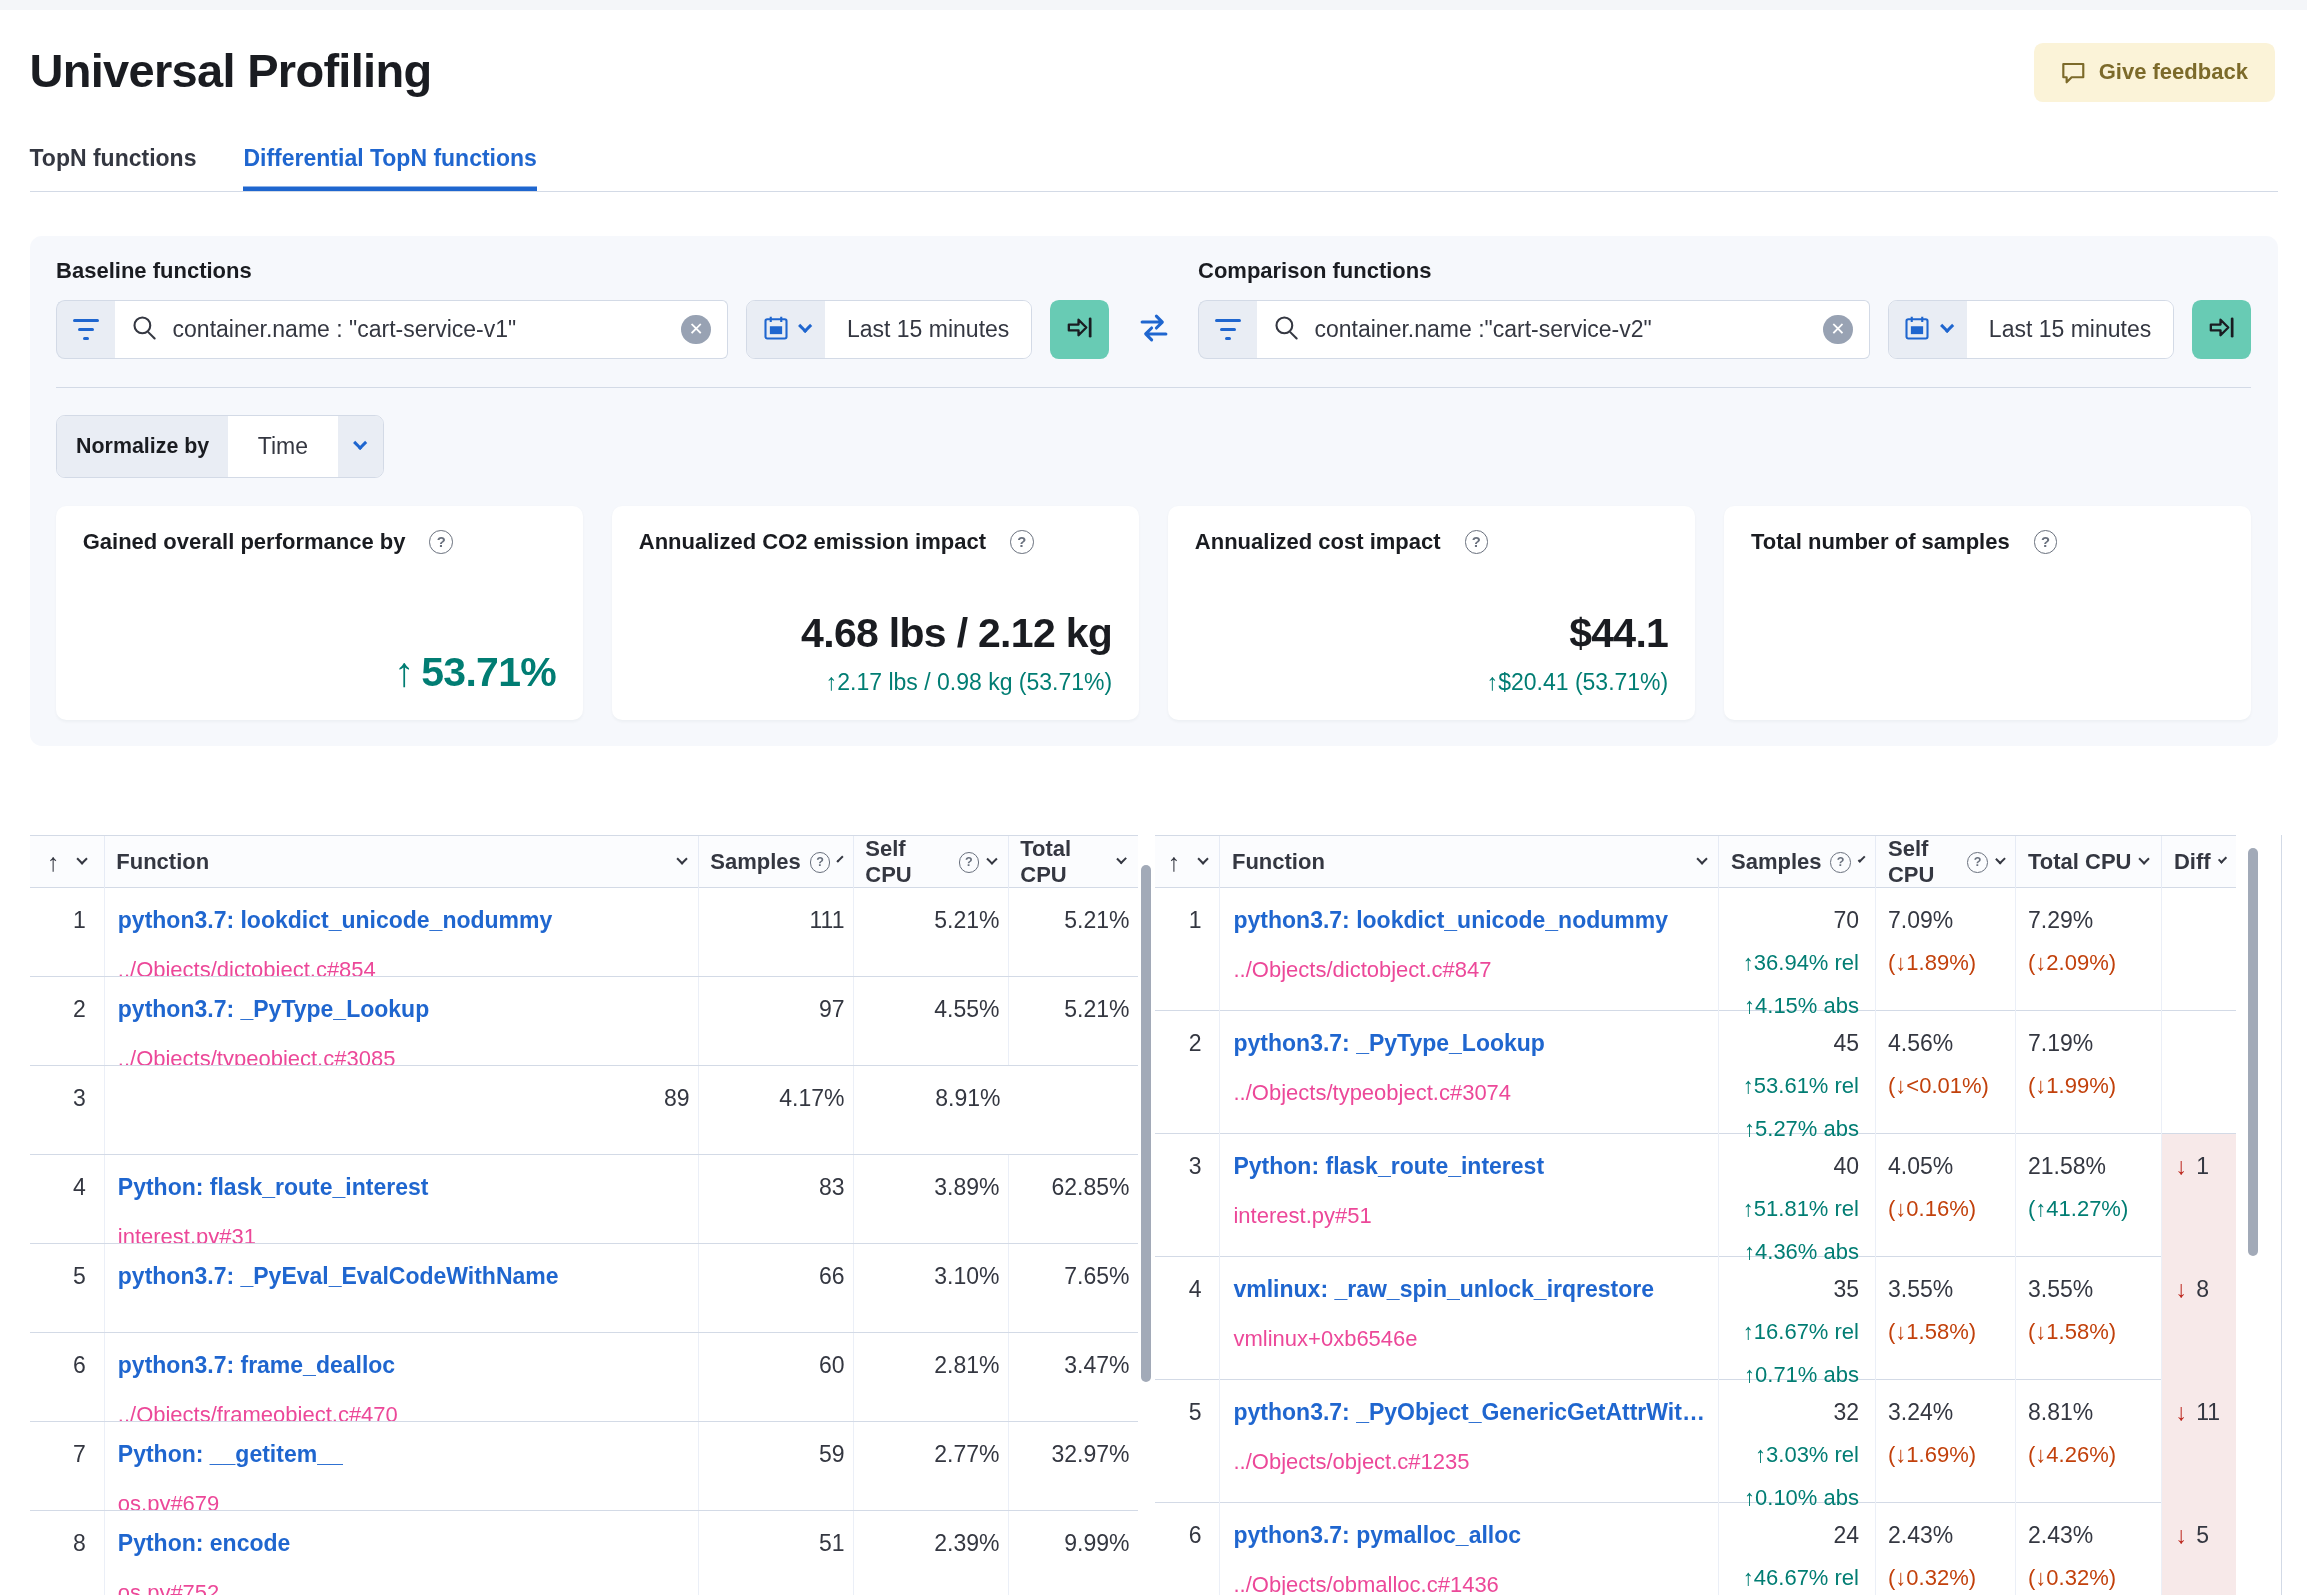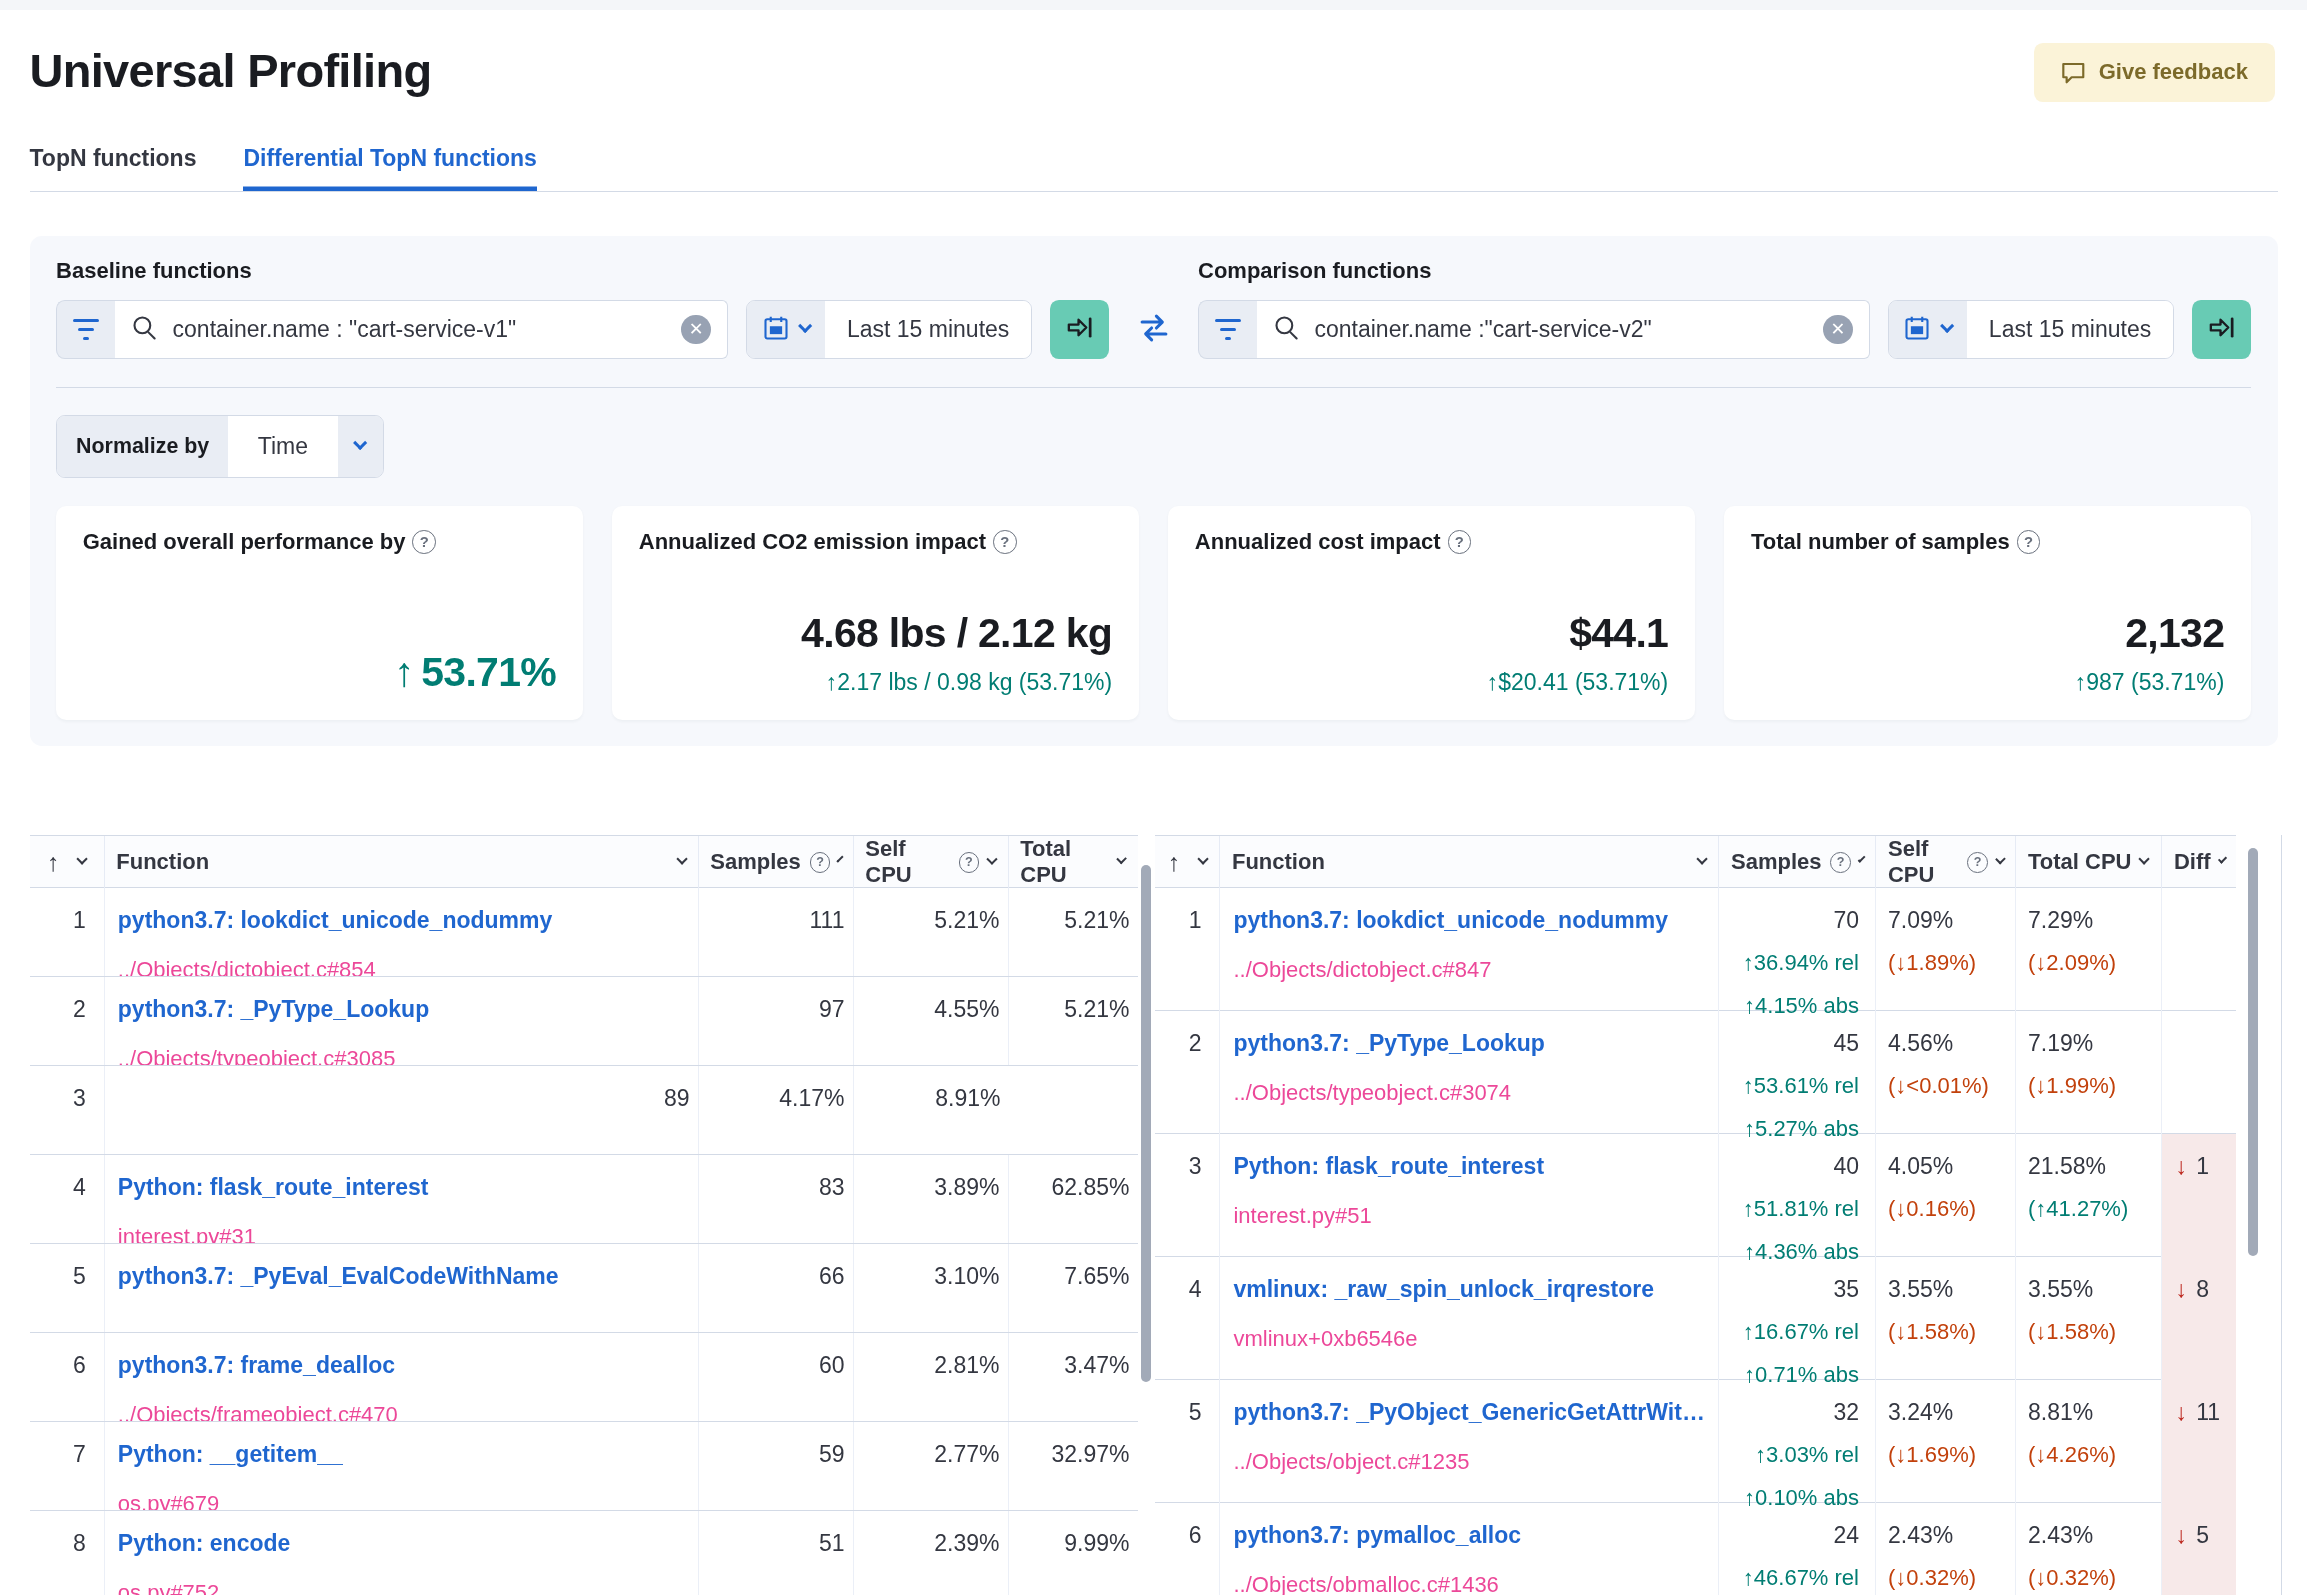--- a/index.html
+++ b/index.html
@@ -62,21 +62,21 @@
   .norm-label { display:flex; align-items:center; padding:0 19px; background:#E9EDF4;
     font-size:21.4px; font-weight:700; color:#1a1c21; }
   .norm-value { display:flex; align-items:center; padding:0 29.5px; background:#fff;
     font-size:23px; color:#343741; cursor:pointer; }
   .norm-caret { display:flex; align-items:center; padding:0 17.7px; background:#E9EDF4; cursor:pointer; }
 
   
   .cards-row { display:grid; grid-template-columns:repeat(4,1fr); gap:29.5px; margin-top:28px; }
   .card { background:#fff; border-radius:10.3px; height:214px; padding:23.6px 26.6px;
     display:flex; flex-direction:column; box-shadow:0 1.5px 3px rgba(30,40,60,0.04); }
-  .card-title-row { display:flex; align-items:center; gap:7px; }
+  .card-title-row { display:flex; align-items:center; gap:24px; }
   .card-title { font-size:22px; font-weight:700; color:#1a1c21; }
   .help-icon { width:23.6px; height:23.6px; border:1.5px solid #69707D; border-radius:50%;
     color:#69707D; font-size:14.8px; font-weight:700; display:inline-flex; align-items:center;
     justify-content:center; flex:0 0 23.6px; cursor:pointer; }
   .card-value-block { margin-top:auto; text-align:right; }
   .card-big { font-size:41px; font-weight:700; color:#1a1c21; letter-spacing:-0.7px; }
   .card-big.teal { color:#017D73; }
   .card-big .up-arrow { font-weight:400; margin-right:7.4px; }
   .card-delta { font-size:23px; color:#017D73; margin-top:11.8px; }
 
@@ -289,24 +289,20 @@
       <div class="card-value-block">
         <div class="card-big">$44.1</div>
         <div class="card-delta">↑$20.41 (53.71%)</div>
       </div>
     </div>
     <div class="card">
       <div class="card-title-row">
         <span class="card-title">Total number of samples</span>
         <span class="help-icon">?</span>
       </div>
-      <div class="card-value-block">
-        <div class="card-big">2,132</div>
-        <div class="card-delta">↑987 (53.71%)</div>
-      </div>
     </div>
   </div>
 </div>
 
 <div class="tables">
 
   <div class="ptable ptable-left">
     <div class="thead">
       <div class="th sort-col">
         <span class="sort-up">↑</span>

